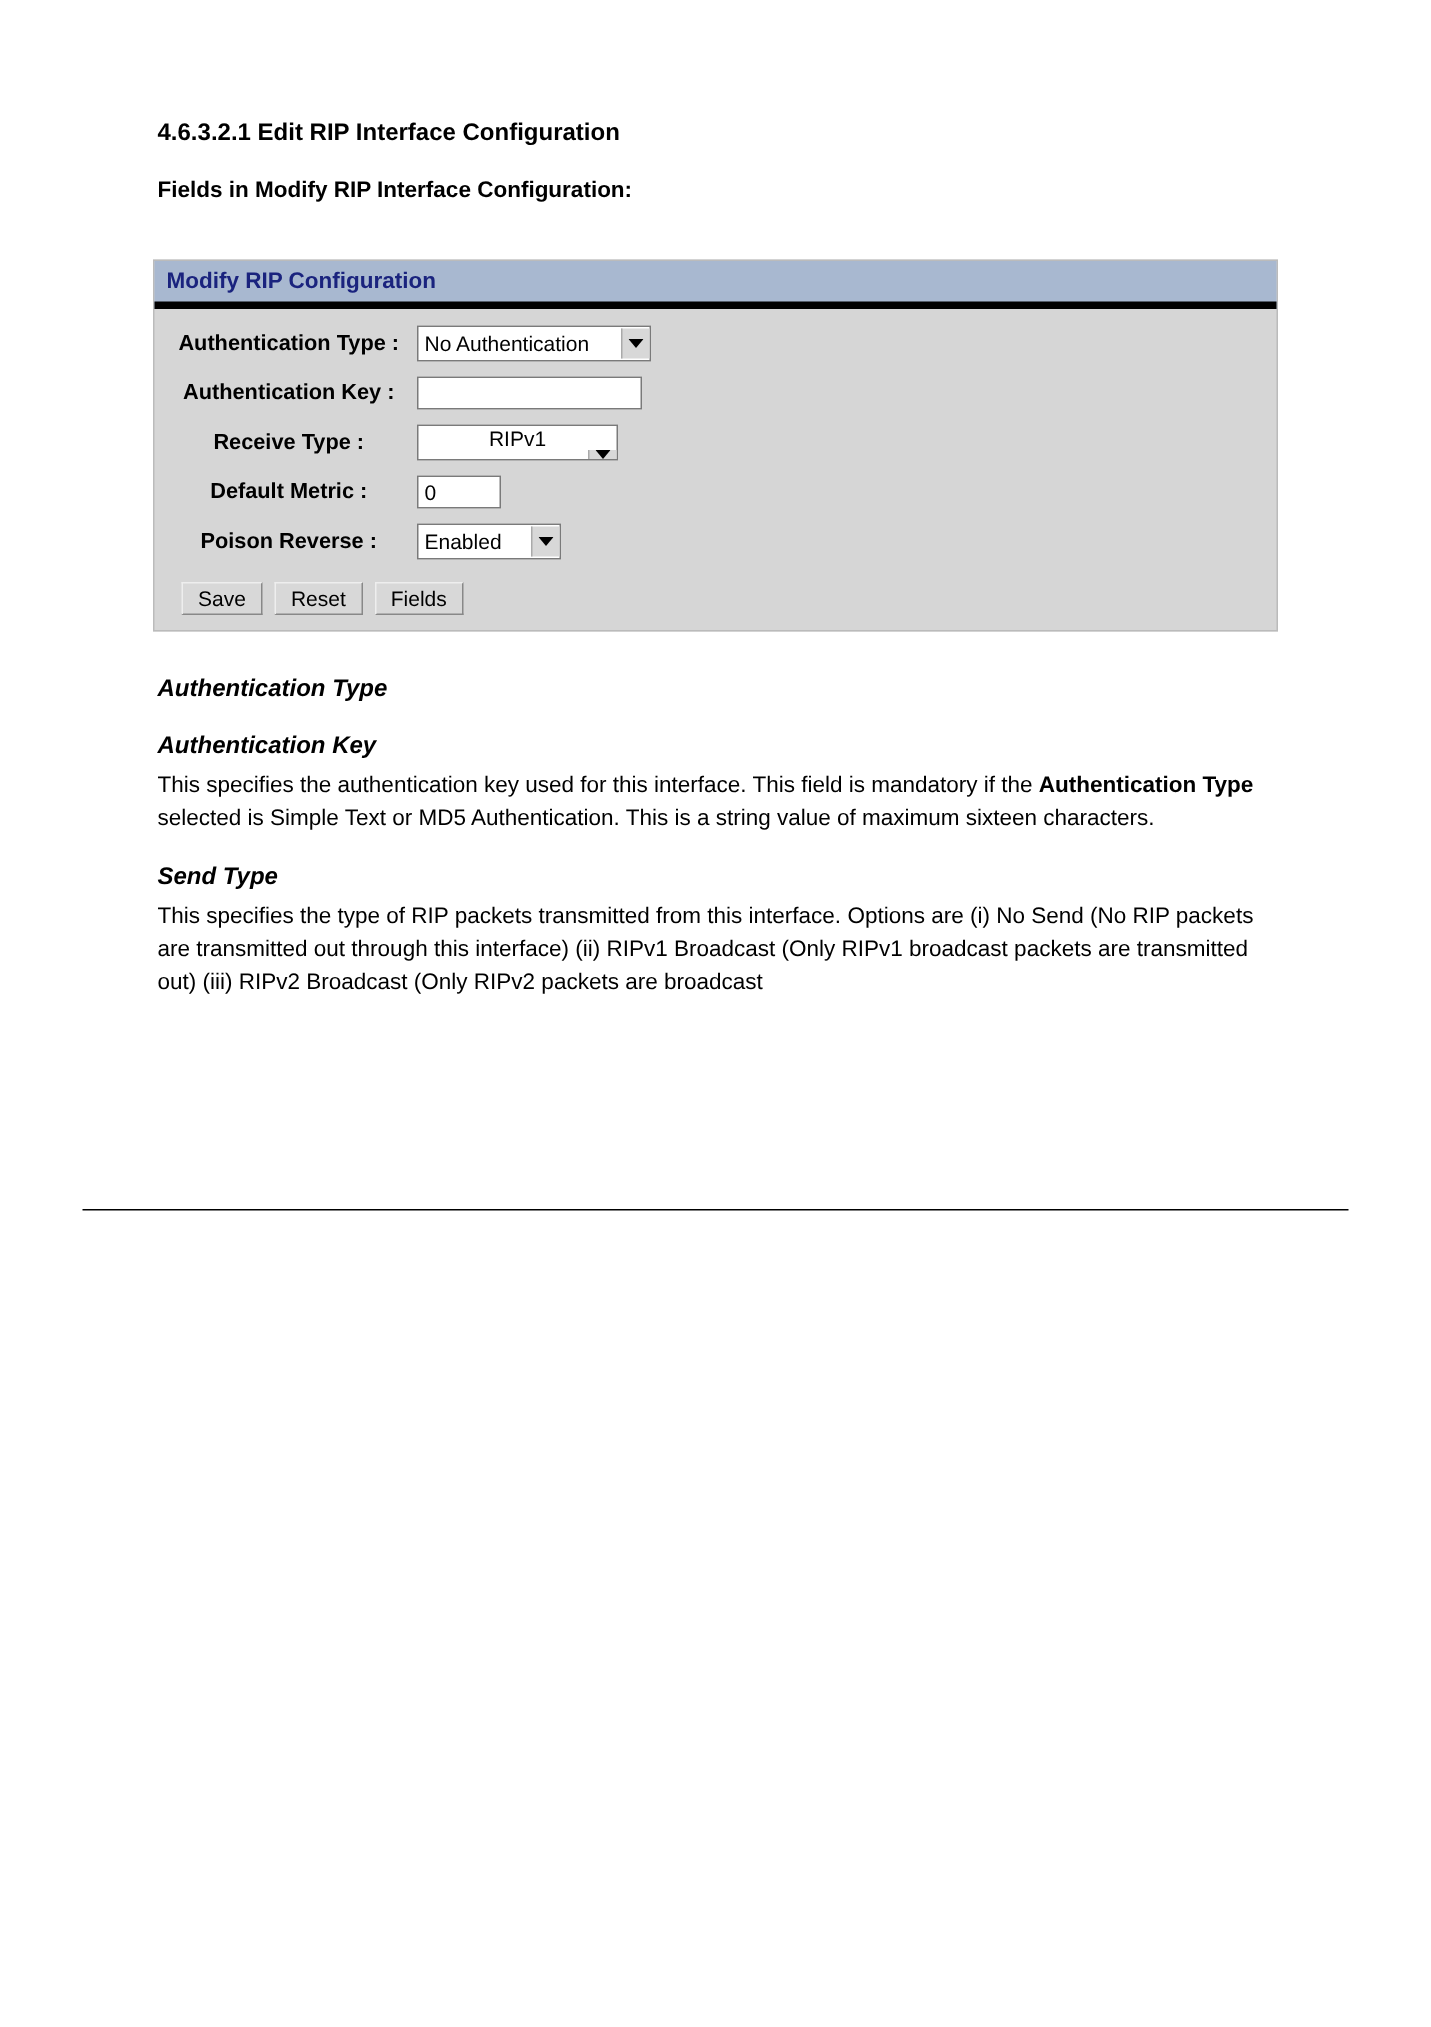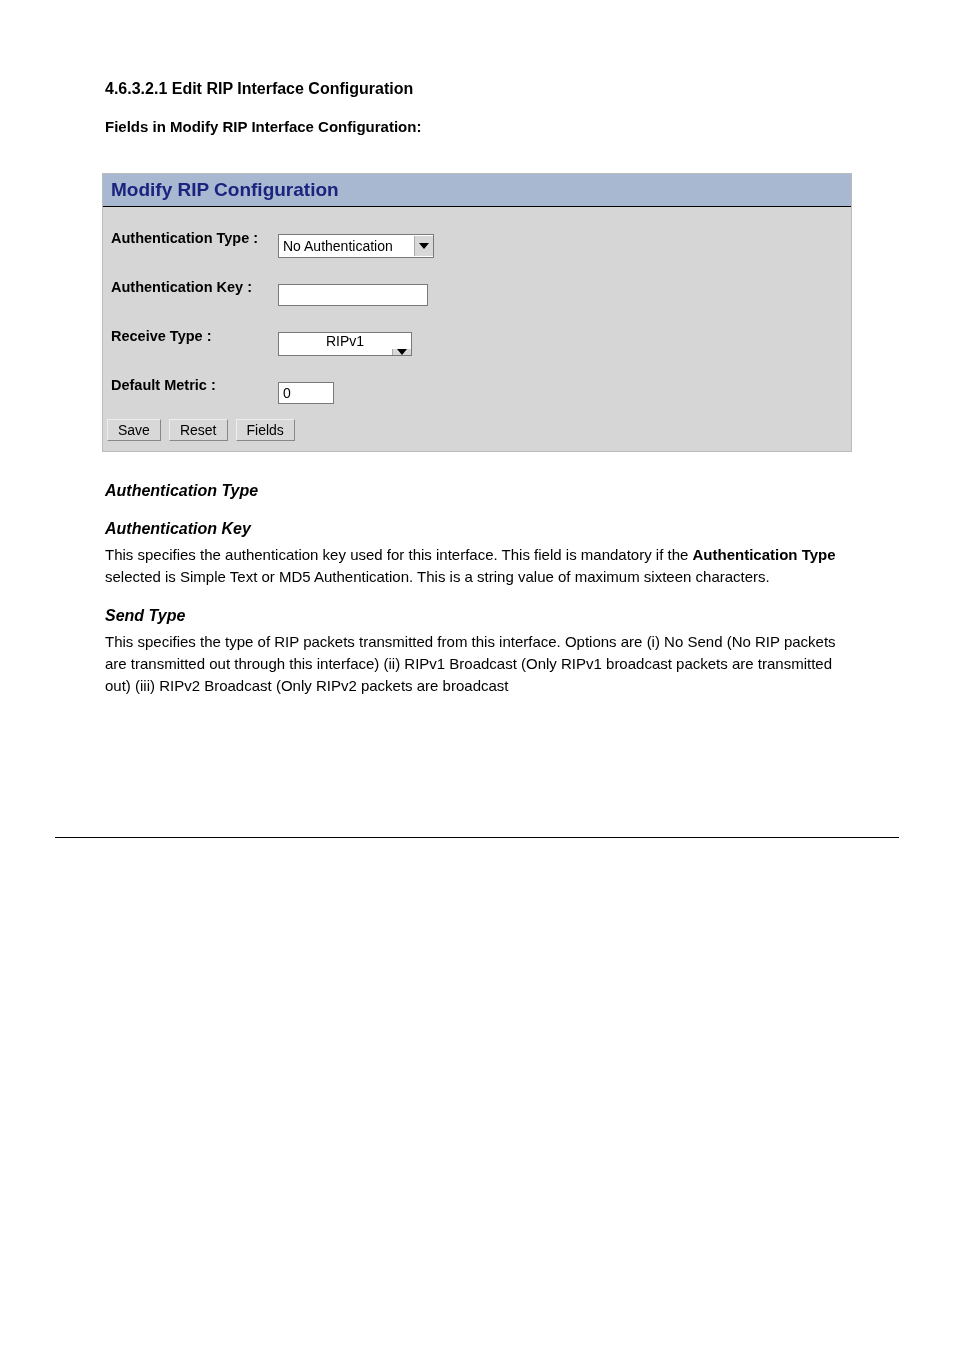--- a/index.html
+++ b/index.html
@@ -37,45 +37,44 @@
   }
 
   .screenshot-panel {
     margin: 35px -3px 30px -3px;
     border: 1px solid #bbb;
     background: #d6d6d6;
     font-family: Arial, sans-serif;
   }
   .panel-header {
     background: #a8b8d0;
-    border-bottom: 1px solid #000000;
+    border-bottom: 5px solid #000000;
     padding: 5px 8px;
     font-weight: bold;
     color: #1a237e;
-    font-size: 19px;
+    font-size: 15px;
   }
   .form-rows {
     padding: 6px 0 2px 0;
   }
   .form-row {
     display: flex;
     align-items: center;
     padding: 5px 8px;
   }
   .form-row label {
     width: 163px;
-    text-align: left;
+    text-align: center;
     font-weight: bold;
     font-size: 14.5px;
     padding-right: 4px;
   }
   .control-wrap {
     display: flex;
     align-items: flex-start;
-    margin-top: 16px;
   }
   .classic-select {
     display: inline-flex;
     align-items: center;
     background: #fff;
     border: 1px solid #7a7a7a;
     height: 22px;
     font-size: 14px;
     padding-left: 4px;
     position: relative;
@@ -98,21 +97,21 @@
 
   .text-input {
     background: #fff;
     border: 1px solid #7a7a7a;
     height: 22px;
     font-size: 14px;
     padding: 0 4px;
     box-sizing: border-box;
   }
   .btn-row {
-    padding: 8px 6px 10px 4px;
+    padding: 8px 6px 10px 18px;
     display: flex;
     gap: 8px;
   }
   .classic-btn {
     background: #d8d8d8;
     border: 1px solid #888;
     border-top-color: #eee;
     border-left-color: #eee;
     padding: 2px 10px;
     font-size: 14px;
@@ -189,20 +188,33 @@
           </div>
         </div>
 
         <div class="form-row">
           <label>Default Metric :</label>
           <div class="control-wrap">
             <input type="text" class="text-input" style="width: 56px;" value="0">
           </div>
         </div>
 
+        <div class="form-row">
+          <label>Poison Reverse :</label>
+          <div class="control-wrap">
+            <div class="classic-select" style="width:90px;">
+              <span class="sel-text">Enabled</span>
+              <span class="arrow-btn">
+                <svg width="10" height="6">
+                    <polygon points="0,0 10,0 5,6" fill="#000"></polygon>
+                  </svg>
+              </span>
+            </div>
+          </div>
+        </div>
 
       </div>
 
       <div class="btn-row">
         <button class="classic-btn">Save</button>
         <button class="classic-btn">Reset</button>
         <button class="classic-btn">Fields</button>
       </div>
     </div>
 

